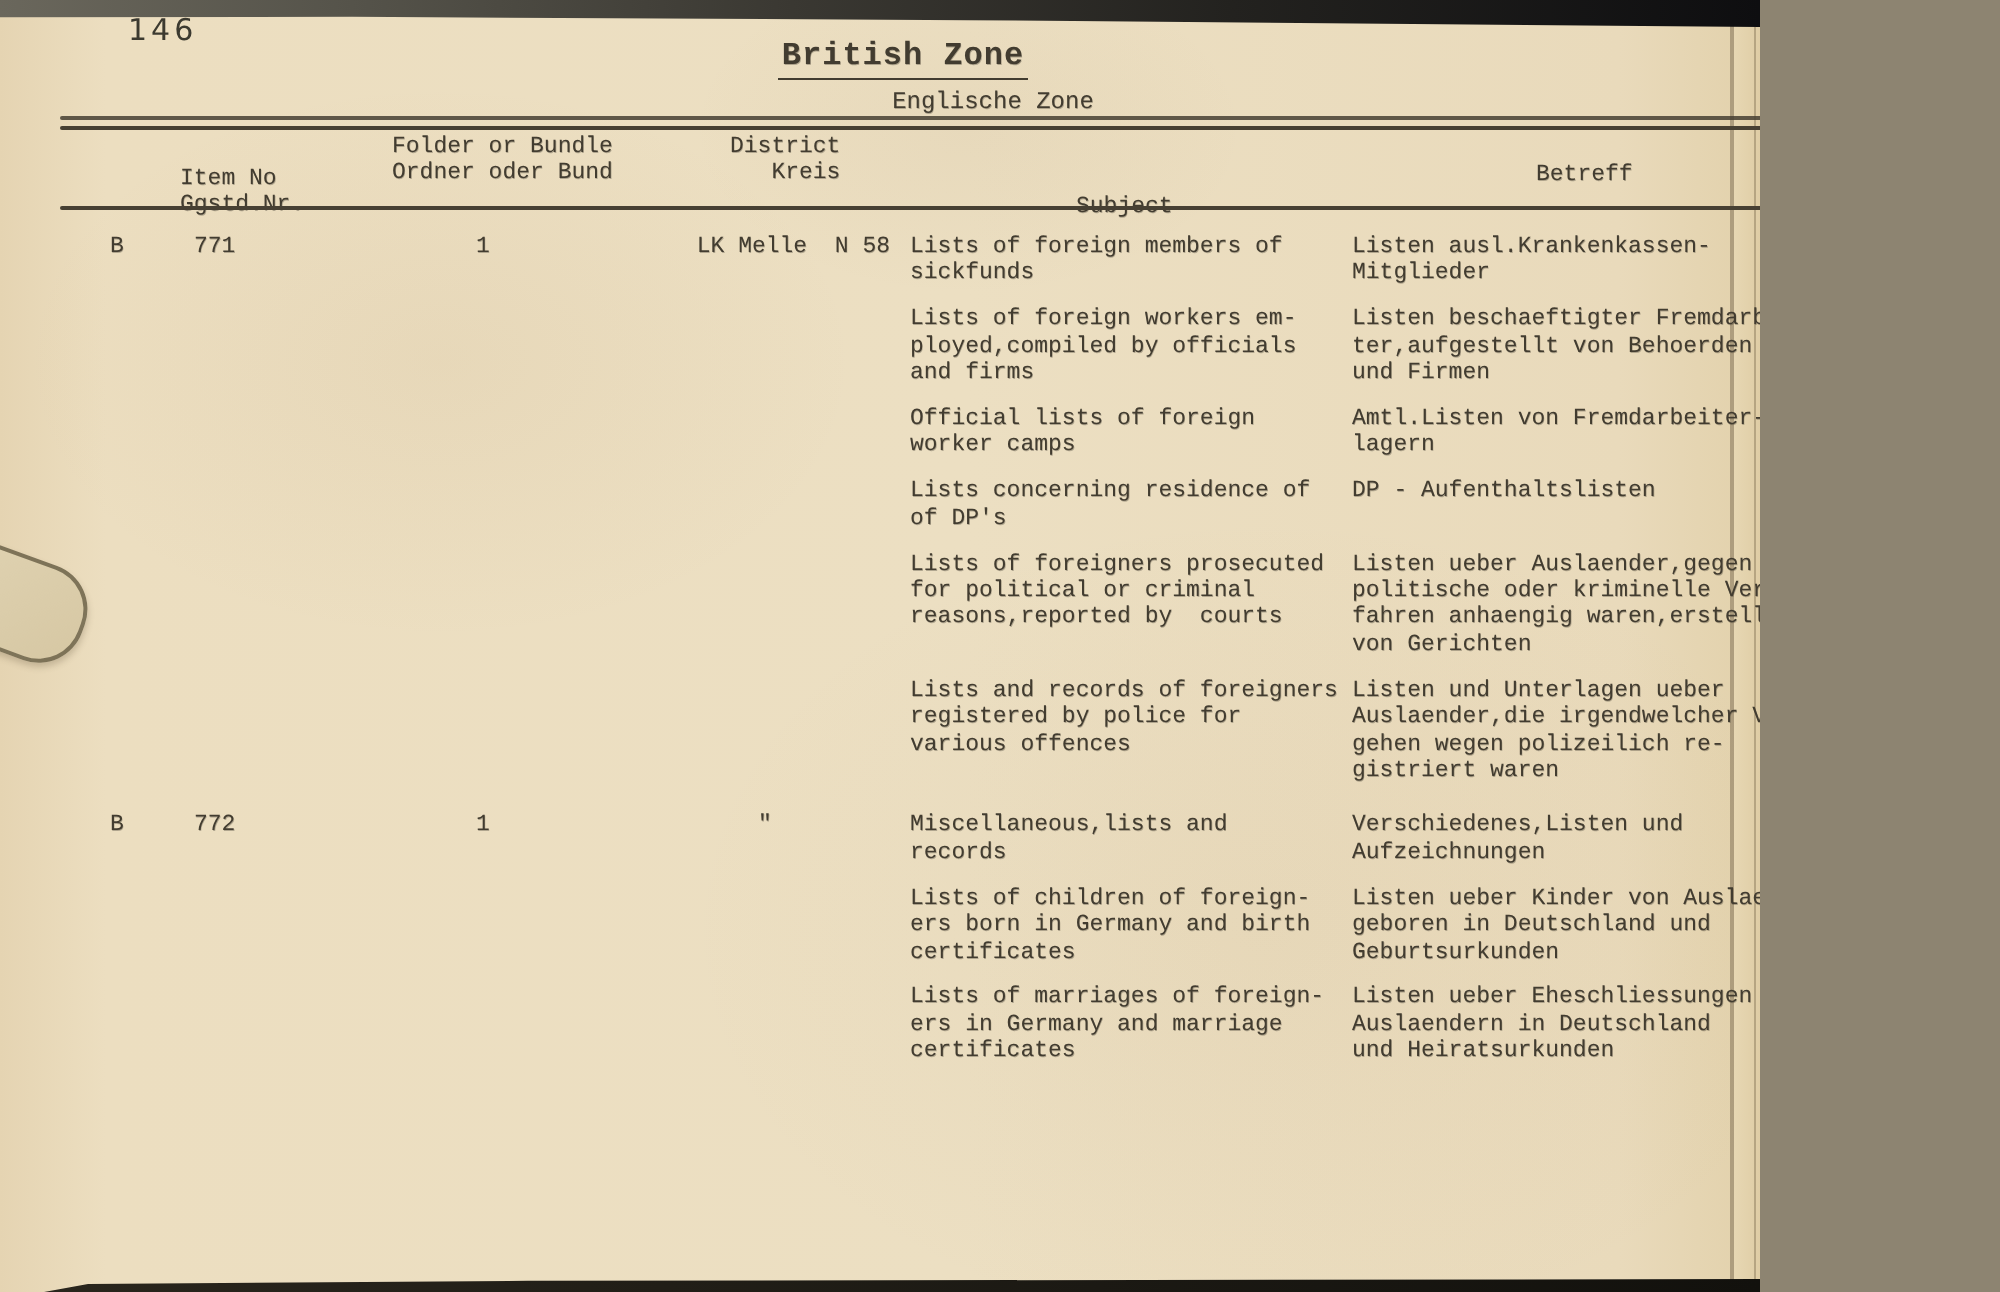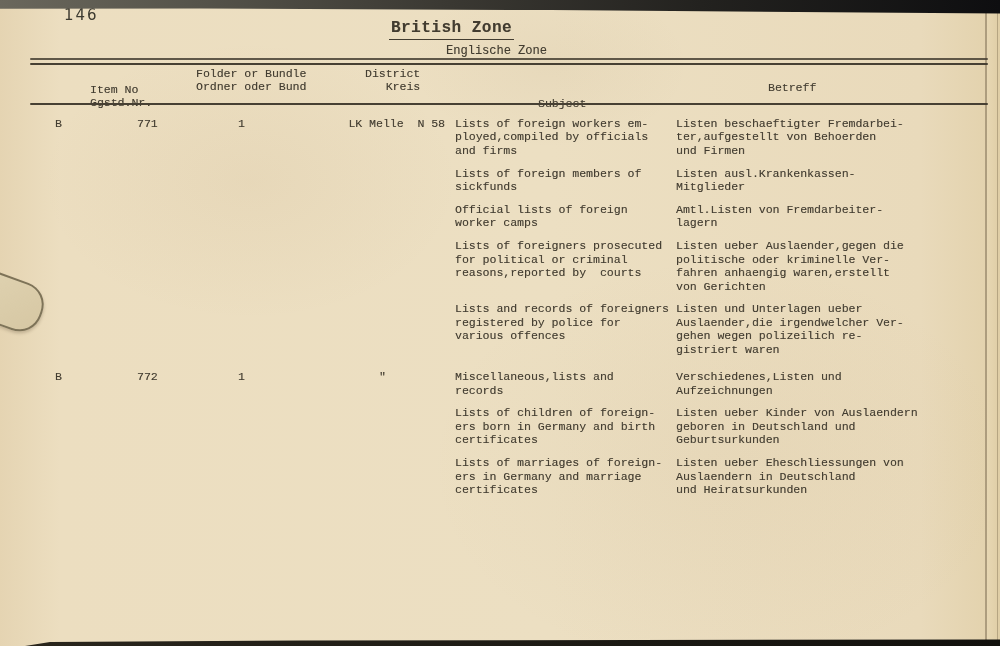--- a/index.html
+++ b/index.html
@@ -2,21 +2,21 @@
 <html style="--paper: #ebddbe; --ink: #423c30; --rule: #474033;"><head>
 <meta charset="utf-8">
 <style>
   :root{
     --paper:#ebddbe;
     --ink:#423c30;
     --rule:#474033;
   }
   html,body{margin:0;padding:0;background:#8d8471;}
   .page{
-    position:relative;width:1000px;height:646px;overflow:hidden;
+    position:relative;width:880px;height:646px;overflow:hidden;
     background:
       radial-gradient(ellipse 300px 200px at 25% 28%, rgba(150,110,60,0.06), transparent 70%),
       radial-gradient(ellipse 420px 300px at 72% 72%, rgba(150,115,65,0.05), transparent 70%),
       radial-gradient(ellipse 200px 120px at 55% 10%, rgba(140,105,60,0.05), transparent 70%),
       linear-gradient(90deg,#e5d4b2 0,#ecdec0 6%,#ecdfc2 55%,#e9dabb 92%,#e2d1ab 100%);
     font-family:"Liberation Mono","DejaVu Sans Mono",monospace;
     color:var(--ink);
   }
   .tw{white-space:pre;font-size:11.5px;line-height:13.4px;
       text-shadow:0.3px 0.3px 0 rgba(66,60,48,0.35);}
@@ -55,21 +55,21 @@
   .ch-item{left:90px;top:67px;margin-top:16px;}
   .ch-folder{left:196px;top:67px;}
   .ch-district{left:365px;top:67px;}
   .ch-subject{left:538px;top:97px;}
   .ch-betreff{left:768px;top:80.5px;}
   
   .tbody{position:absolute;left:0;top:117px;width:992px;}
   .row{position:relative;margin-bottom:14px;}
   .cell{position:absolute;top:0;}
   .c-letter{left:55px;}
-  .c-no{left:97px;margin-left:40px;}
+  .c-no{left:97px;}
   .c-folder{left:238px;}
   .c-district{left:320px;width:125px;text-align:right;}
   .c-district.center{text-align:center;}
   .entries{margin-left:455px;}
   .entry{display:flex;margin-bottom:9.5px;}
   .subject{flex:0 0 221px;}
   .betreff{flex:1;}
 </style>
 </head>
 <body>
@@ -107,38 +107,43 @@
   <div class="rule rule-c"></div>
 
   <div class="tbody">
       <div class="row">
         <div class="cell c-letter tw">B</div>
         <div class="cell c-no tw">771</div>
         <div class="cell c-folder tw">1</div>
         <div class="cell c-district tw">LK Melle  N 58</div>
         <div class="entries">
           <div class="entry">
+            <div class="subject tw">Lists of foreign members of
+sickfunds</div>
+            <div class="betreff tw">Listen ausl.Krankenkassen-
+Mitglieder</div>
+          </div>
+          <div class="entry">
             <div class="subject tw">Lists of foreign workers em-
 ployed,compiled by officials
 and firms</div>
             <div class="betreff tw">Listen beschaeftigter Fremdarbei-
 ter,aufgestellt von Behoerden
 und Firmen</div>
           </div>
           <div class="entry">
-            <div class="subject tw">Lists of foreign members of
-sickfunds</div>
-            <div class="betreff tw">Listen ausl.Krankenkassen-
-Mitglieder</div>
-          </div>
-          <div class="entry">
             <div class="subject tw">Official lists of foreign
 worker camps</div>
             <div class="betreff tw">Amtl.Listen von Fremdarbeiter-
 lagern</div>
+          </div>
+          <div class="entry">
+            <div class="subject tw">Lists concerning residence of
+of DP's</div>
+            <div class="betreff tw">DP - Aufenthaltslisten</div>
           </div>
           <div class="entry">
             <div class="subject tw">Lists of foreigners prosecuted
 for political or criminal
 reasons,reported by  courts</div>
             <div class="betreff tw">Listen ueber Auslaender,gegen die
 politische oder kriminelle Ver-
 fahren anhaengig waren,erstellt
 von Gerichten</div>
           </div>

